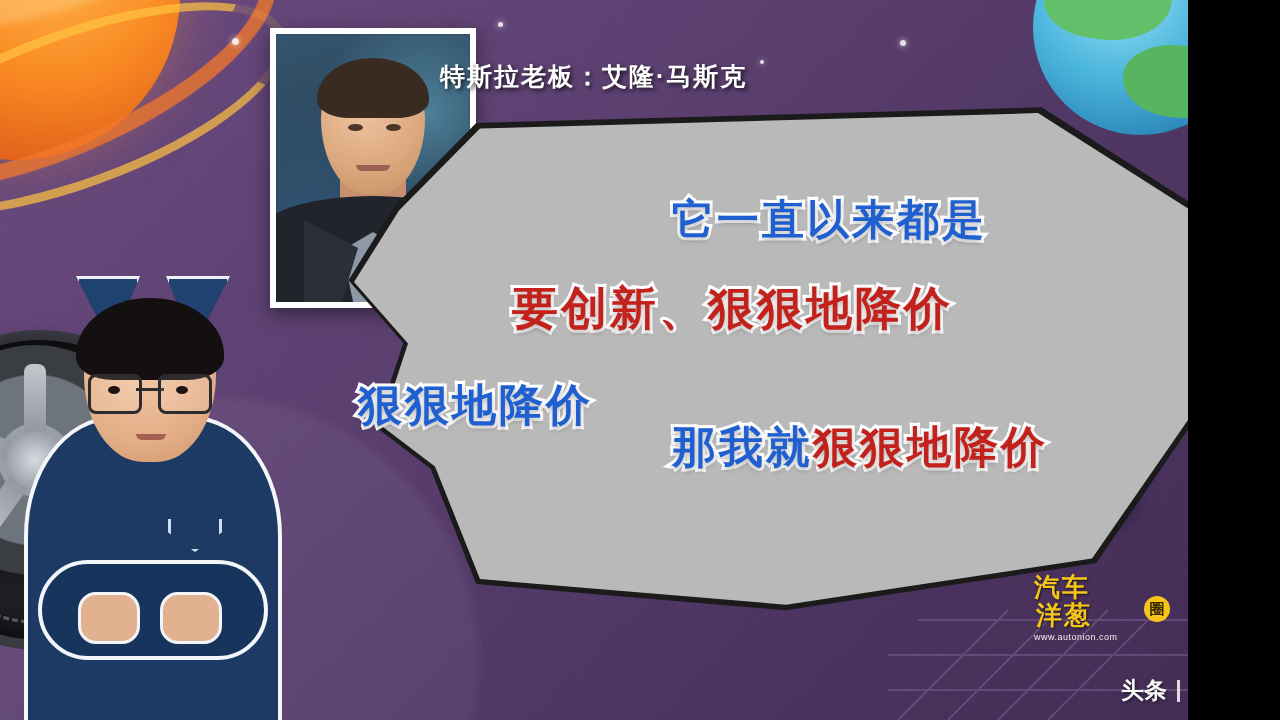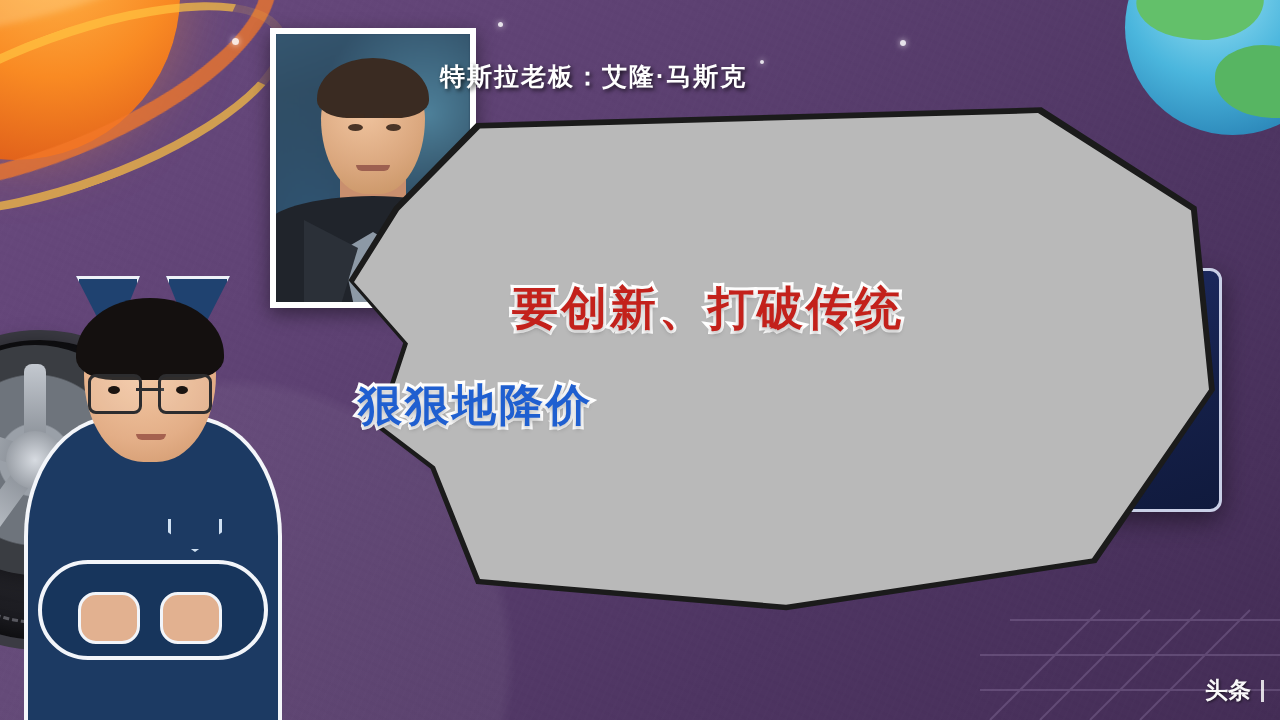--- a/index.html
+++ b/index.html
@@ -5,21 +5,21 @@
   html, body {
     margin: 0;
     padding: 0;
     background: #000;
   }
   body {
     font-family: "Liberation Sans", sans-serif;
   }
   .stage {
     position: relative;
-    width: 1280px;
+    width: 1188px;
     height: 720px;
     overflow: hidden;
     background: #5a3f6e;
   }
 
   
   .bg {
     position: absolute;
     inset: 0;
     background:
@@ -573,21 +573,21 @@
     border-radius: 50%;
     background: #f5c518;
     color: #3a2a00;
     font-size: 15px;
     font-weight: bold;
     text-align: center;
     line-height: 26px;
   }
   .toutiao {
     position: absolute;
-    right: 16px;
+    right: 8px;
     bottom: 14px;
     display: flex;
     align-items: center;
     gap: 10px;
     color: #fff;
     font-size: 23px;
     font-weight: bold;
     text-shadow: 1px 1px 3px rgba(0,0,0,.65);
     opacity: .97;
   }
@@ -663,22 +663,26 @@
       <div class="eye l"></div>
       <div class="eye r"></div>
       <div class="mouth"></div>
     </div>
   </div>
   <div class="elon-label">特斯拉老板：艾隆·马斯克</div>
 
   <div class="bubble-outline"></div>
   <div class="bubble"></div>
 
-  <div class="caption c-red line2">要创新、打破传统</div>
+  <div class="caption c-blue line1">它一直以来都是</div>
+  <div class="caption c-red line2">要创新、狠狠地降价</div>
   <div class="caption c-blue line3">狠狠地降价</div>
+  <div class="caption line4">
+    <span class="c-blue">那我就</span><span class="c-red seg-red">狠狠地降价</span>
+  </div>
 
   <div class="host">
     <div class="body"></div>
     <div class="collar-l"></div>
     <div class="collar-r"></div>
     <div class="pocket"></div>
     <div class="arms">
       <div class="hand l"></div>
       <div class="hand r"></div>
     </div>
@@ -687,19 +691,25 @@
     <div class="glasses">
       <div class="lens l"></div>
       <div class="bridge"></div>
       <div class="lens r"></div>
     </div>
     <div class="eye l"></div>
     <div class="eye r"></div>
     <div class="mouth"></div>
   </div>
 
+  <div class="wm-logo">
+    <div class="l1">汽车</div>
+    <div class="l2">洋葱</div>
+    <div class="url">www.autonion.com</div>
+    <div class="circle">圈</div>
+  </div>
 
   <div class="toutiao">
     <span>头条</span>
     <span class="sep"></span>
   </div>
 
 </div>
 
 </body></html>

